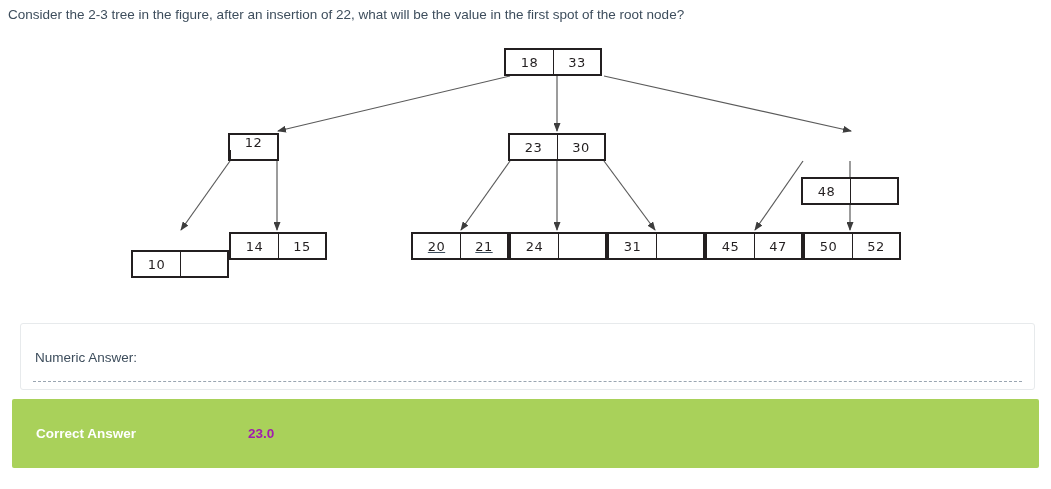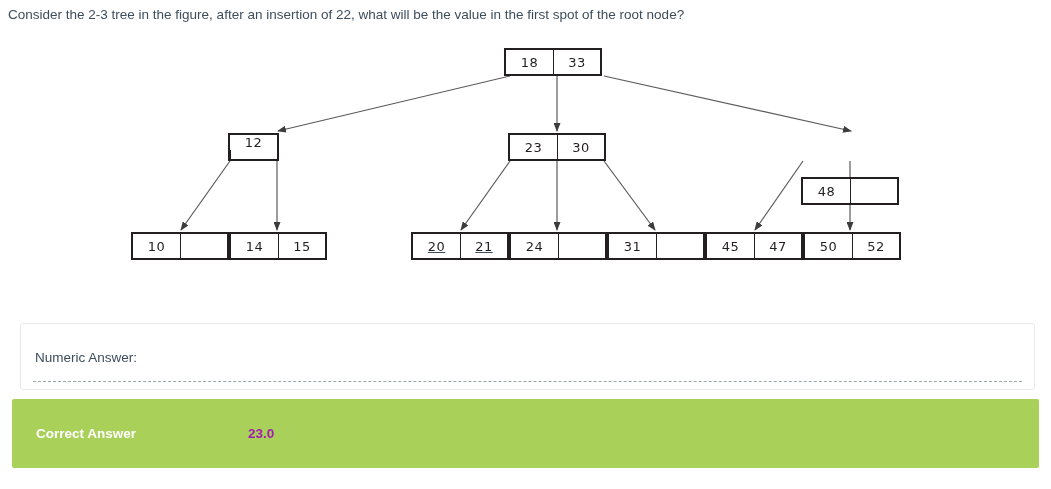--- a/index.html
+++ b/index.html
@@ -161,21 +161,21 @@
         <div class="tree-cell"></div>
       </div>
       <div class="tree-node" style="left: 508px; top: 99px;">
         <div class="tree-cell">23</div>
         <div class="tree-cell">30</div>
       </div>
       <div class="tree-node" style="left: 801px; top: 99px; margin-top: 44px;">
         <div class="tree-cell">48</div>
         <div class="tree-cell"></div>
       </div>
-      <div class="tree-node" style="left: 131px; top: 198px;">
+      <div class="tree-node" style="left: 131px; top: 216px;">
         <div class="tree-cell">10</div>
         <div class="tree-cell"></div>
       </div>
       <div class="tree-node" style="left: 229px; top: 198px;">
         <div class="tree-cell">14</div>
         <div class="tree-cell">15</div>
       </div>
       <div class="tree-node" style="left: 411px; top: 198px; text-decoration: underline;">
         <div class="tree-cell">20</div>
         <div class="tree-cell">21</div>

